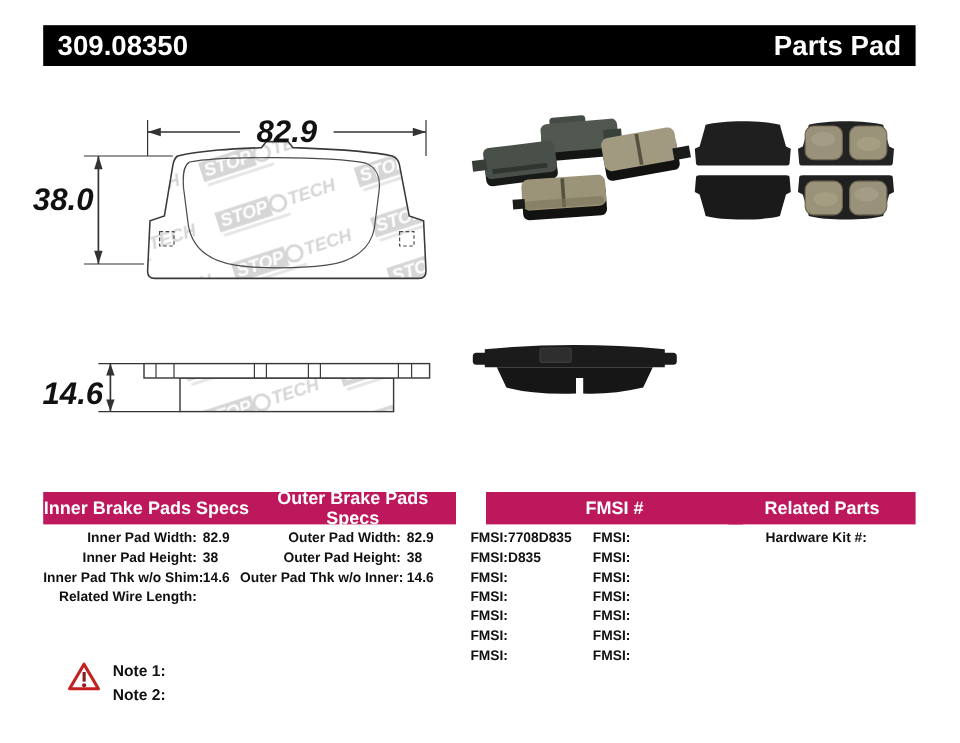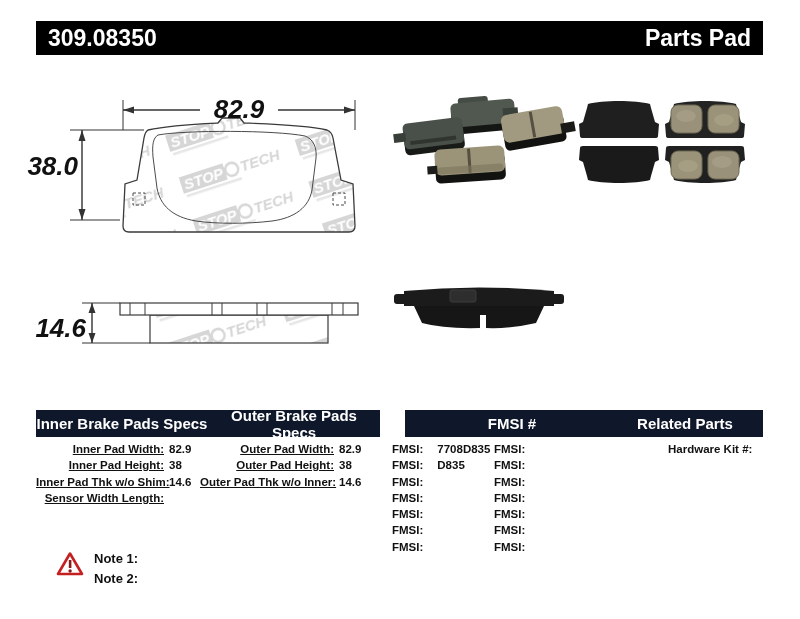--- a/index.html
+++ b/index.html
@@ -4,32 +4,32 @@
 <style>
   html,body{margin:0;padding:0;background:#fff;}
   .sheet{position:relative;width:800px;height:619px;background:#fff;overflow:hidden;
          font-family:"Liberation Sans",sans-serif;color:#111;}
   .abs{position:absolute;}
   
   .header-bar{left:36px;top:21px;width:727px;height:34px;background:#000;color:#fff;
               display:flex;justify-content:space-between;align-items:center;padding:0 12px;
               box-sizing:border-box;font-size:23px;font-weight:bold;}
   
-  .tbar{top:410px;height:27px;background:#0f172a;color:#fff;display:flex;align-items:center;
+  .tbar{top:410px;height:27px;background:#be185d;color:#fff;display:flex;align-items:center;
         justify-content:center;font-size:15px;font-weight:bold;box-sizing:border-box;}
   .tbar.split{justify-content:space-between;}
   .tbar.split span{flex:1 1 50%;text-align:center;}
   
   .spec-col{top:441px;font-size:11.5px;font-weight:bold;line-height:16.3px;white-space:nowrap;}
   .spec-row{display:flex;}
-  .spec-lbl{display:inline-block;text-align:right;text-decoration:underline;}
+  .spec-lbl{display:inline-block;text-align:right;}
   .inner-col .spec-lbl{width:128px;}
   .outer-col .spec-lbl{width:134px;}
   .spec-val{margin-left:5px;}
-  .frow .spec-val{margin-left:14px;}
+  .frow .spec-val{margin-left:0;}
   
   .notes-text{left:94px;top:549px;font-size:13px;font-weight:bold;line-height:20px;}
   svg text{font-family:"Liberation Sans",sans-serif;}
   .dimtext{font-weight:bold;font-style:italic;font-size:26px;fill:#111;}
 </style>
 </head>
 <body>
 
 <div class="sheet">
 
@@ -191,21 +191,21 @@
       </div>
     <div class="spec-row">
       <span class="spec-lbl">Inner Pad Height:</span>
       <span class="spec-val">38</span>
       </div>
     <div class="spec-row">
       <span class="spec-lbl">Inner Pad Thk w/o Shim:</span>
       <span class="spec-val">14.6</span>
       </div>
     <div class="spec-row">
-      <span class="spec-lbl">Sensor Width Length:</span>
+      <span class="spec-lbl">Related Wire Length:</span>
       <span class="spec-val"></span>
       </div>
   </div>
 
   <div class="abs spec-col outer-col" style="left:200px;">
     <div class="spec-row">
       <span class="spec-lbl">Outer Pad Width:</span>
       <span class="spec-val">82.9</span>
       </div>
     <div class="spec-row">
@@ -273,21 +273,21 @@
     <div class="spec-row frow">
       <span>FMSI:</span>
       <span class="spec-val"></span>
       </div>
     <div class="spec-row frow">
       <span>FMSI:</span>
       <span class="spec-val"></span>
       </div>
   </div>
 
-  <div class="abs spec-col" style="left:637px;padding-left:31px;">
+  <div class="abs spec-col" style="left:607px;padding-left:31px;">
     <div class="spec-row frow">
       <span>Hardware Kit #:</span>
       <span class="spec-val"></span>
       </div>
   </div>
 
   <svg class="abs" style="left:56px;top:551px;" width="28" height="26" viewBox="0 0 28 26">
     <path d="M14 2.5 L26 23 L2 23 Z" fill="#ffffff" stroke="#c3201f" stroke-width="2.6" stroke-linejoin="round"></path>
     <rect x="12.8" y="9" width="2.6" height="8" fill="#8b1a1a"></rect>
     <circle cx="14.1" cy="20" r="1.7" fill="#8b1a1a"></circle>

